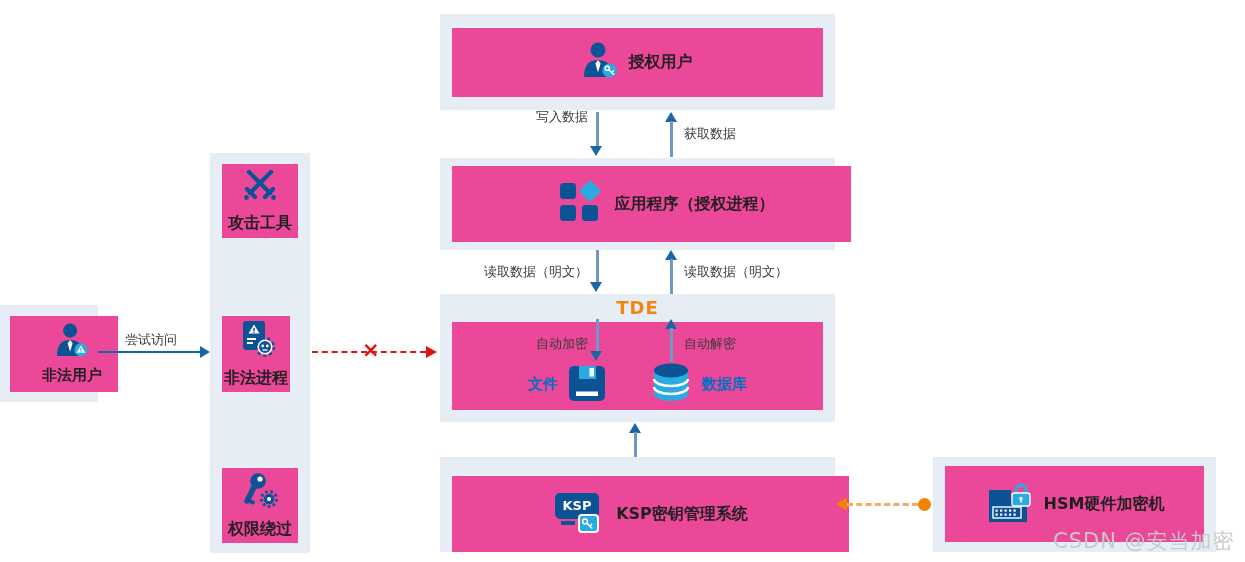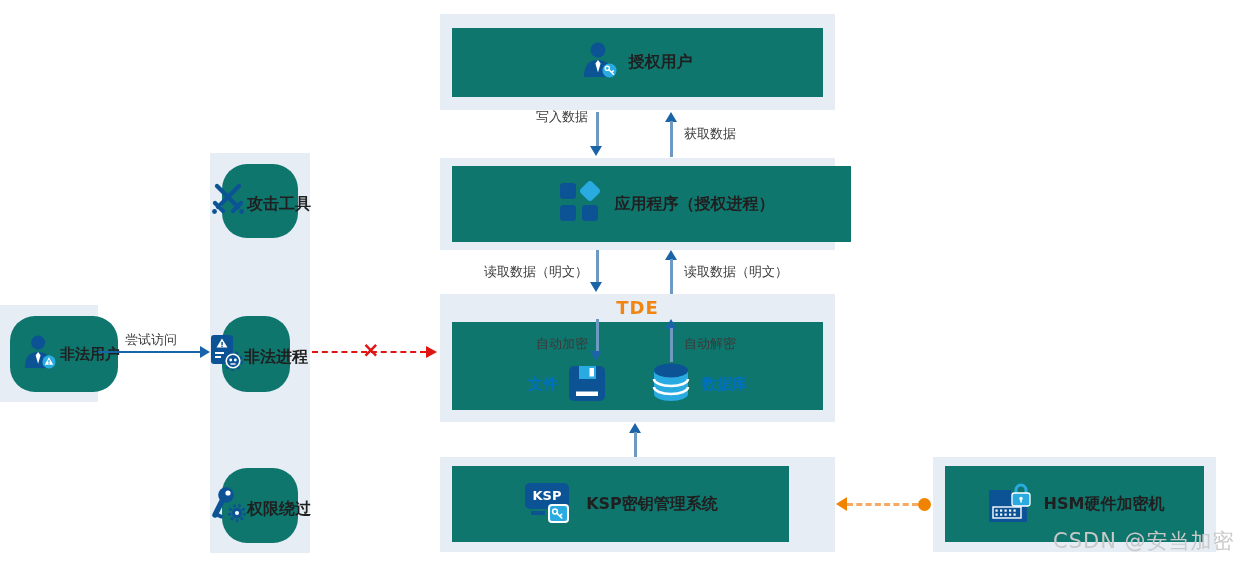--- a/index.html
+++ b/index.html
@@ -1,23 +1,23 @@
 <!DOCTYPE html>
 <html><head>
 <meta charset="utf-8">
 <style>
   html,body{margin:0;padding:0;background:#fff;}
   .canvas{
     position:relative;width:1245px;height:562px;background:#ffffff;
     font-family:"DejaVu Sans","Liberation Sans",sans-serif;overflow:hidden;
   }
   .panel{position:absolute;background:#e7edf5;}
-  .card{position:absolute;background:#0f766e;display:flex;align-items:center;justify-content:center;}
+  .card{position:absolute;background:#ec4899;display:flex;align-items:center;justify-content:center;}
   .row{display:flex;align-items:center;}
-  .col{display:flex;align-items:center;justify-content:center;border-radius:25px;}
+  .col{display:flex;flex-direction:column;align-items:center;justify-content:center;}
   .node-title{font-weight:bold;font-size:16px;color:#1f1f1f;white-space:nowrap;}
   .threat-title{font-weight:bold;font-size:16px;color:#1f1f1f;margin-top:7px;white-space:nowrap;}
   .flow-label{position:absolute;font-size:13px;color:#3a3a3a;white-space:nowrap;}
   .storage-label{font-weight:bold;font-size:15px;color:#0070c0;white-space:nowrap;}
   .tde-title{position:absolute;left:440px;top:297px;width:395px;text-align:center;
     font-weight:bold;font-size:18px;color:#f08511;letter-spacing:1px;}
   .vline{position:absolute;width:3px;background:#6d99c2;}
   .hline{position:absolute;height:2px;background:#1665a8;}
   .ah{position:absolute;width:0;height:0;}
   .ah-down{border-left:6px solid transparent;border-right:6px solid transparent;border-top:10px solid #1b64a8;}
@@ -67,21 +67,21 @@
       </span>
       <span class="node-title">应用程序（授权进程）</span>
     </div>
   </div>
 
   <div class="panel" style="left:440px;top:294px;width:395px;height:128px;"></div>
   <div class="tde-title">TDE</div>
   <div class="card" style="left:452px;top:322px;width:371px;height:88px;"></div>
 
   <div class="panel" style="left:440px;top:457px;width:395px;height:95px;"></div>
-  <div class="card" style="left:452px;top:466px;width:337px;height:76px;">
+  <div class="card" style="left:452px;top:476px;width:397px;height:76px;">
     <div class="row" style="gap:13px;">
       <span>
         <svg width="50" height="44" viewBox="0 0 50 44">
           <rect x="2" y="3" width="44" height="26" rx="5" fill="#0b5394"></rect>
           <text x="24" y="20" text-anchor="middle" font-size="13" font-weight="bold" fill="#ffffff">KSP</text>
           <rect x="8" y="31" width="14" height="4" fill="#0b5394"></rect>
           <rect x="26" y="25" width="19" height="17" rx="3" fill="#29abe2" stroke="#ffffff" stroke-width="2"></rect>
           <circle cx="32" cy="31.5" r="2.4" fill="none" stroke="#ffffff" stroke-width="1.5"></circle>
           <path d="M33.7,33.2 L38.8,38 M36.8,36.2 L38.6,34.4" stroke="#ffffff" stroke-width="1.6" fill="none" stroke-linecap="round"></path>
         </svg>

